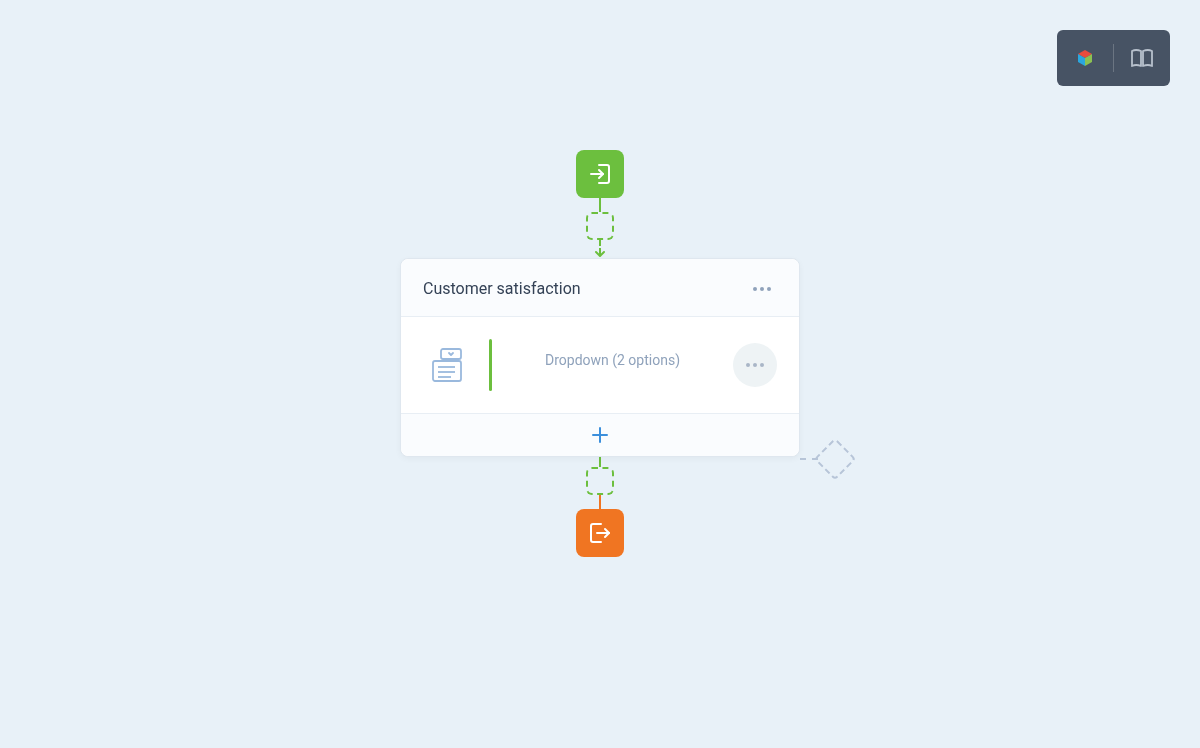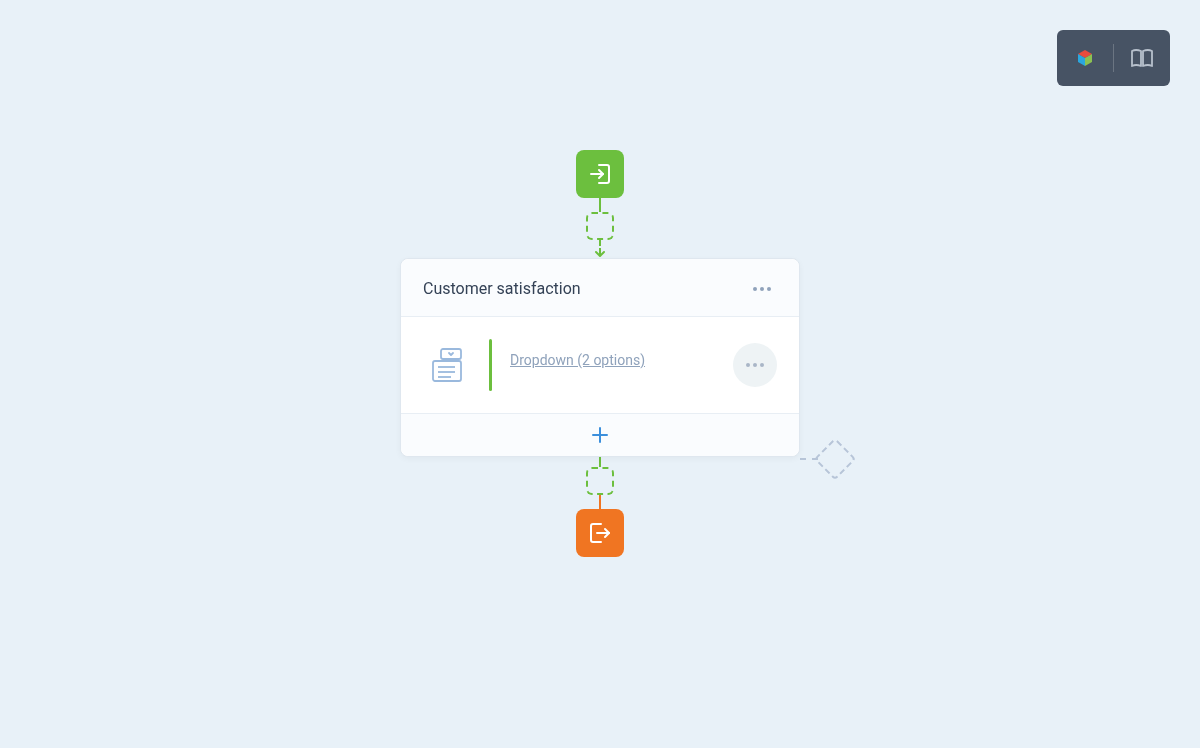--- a/index.html
+++ b/index.html
@@ -40,20 +40,21 @@
 
   
   .flow {
     position: absolute;
     left: 50%;
     top: 150px;
     transform: translateX(-50%);
     display: flex;
     flex-direction: column;
     align-items: center;
+    text-align: center;
   }
 
   .node-start {
     width: 48px;
     height: 48px;
     background: #6cbf3e;
     border-radius: 8px;
     display: flex;
     align-items: center;
     justify-content: center;
@@ -130,21 +131,20 @@
     width: 3px;
     height: 52px;
     background: #6cbf3e;
     border-radius: 2px;
   }
   .q-text { flex: 1; }
   .q-meta {
     color: #8fa2bb;
     font-size: 14px;
     margin-bottom: 10px;
-    text-decoration: underline;
   }
   .q-title {
     color: #344256;
     font-size: 15px;
   }
   .circle-dots {
     width: 44px;
     height: 44px;
     border-radius: 50%;
     background: #eef3f5;

